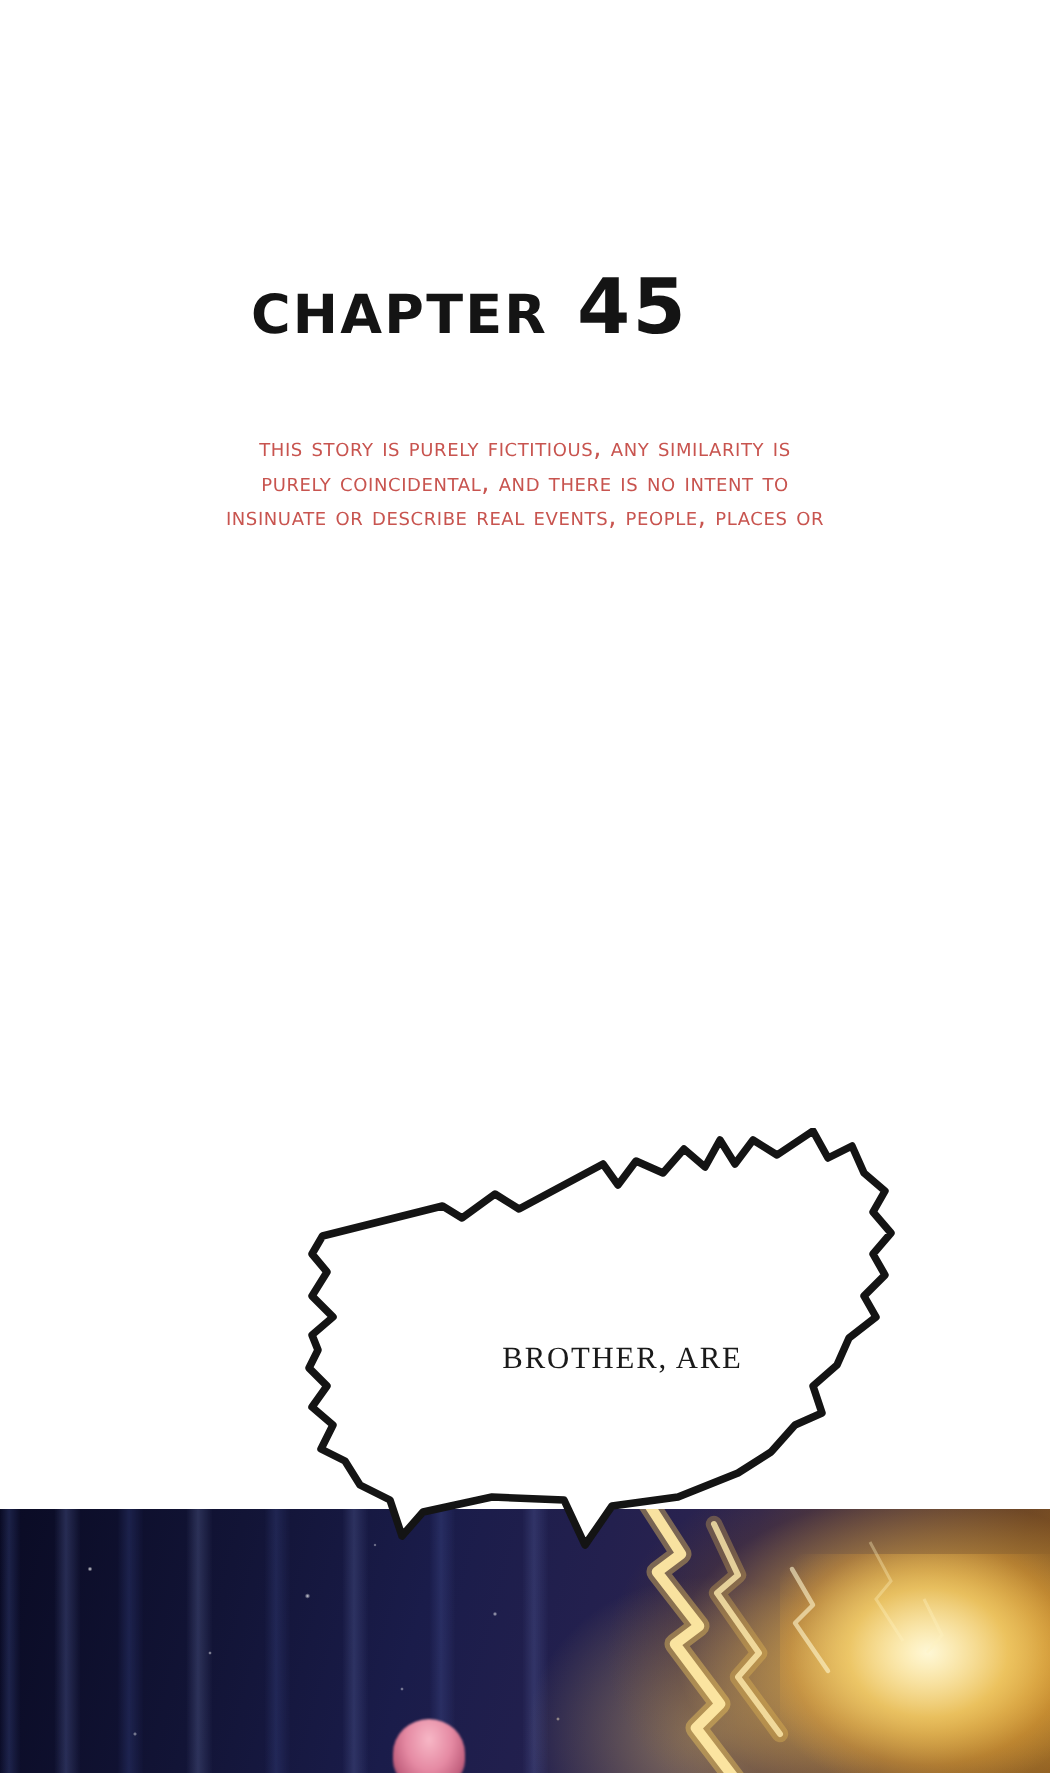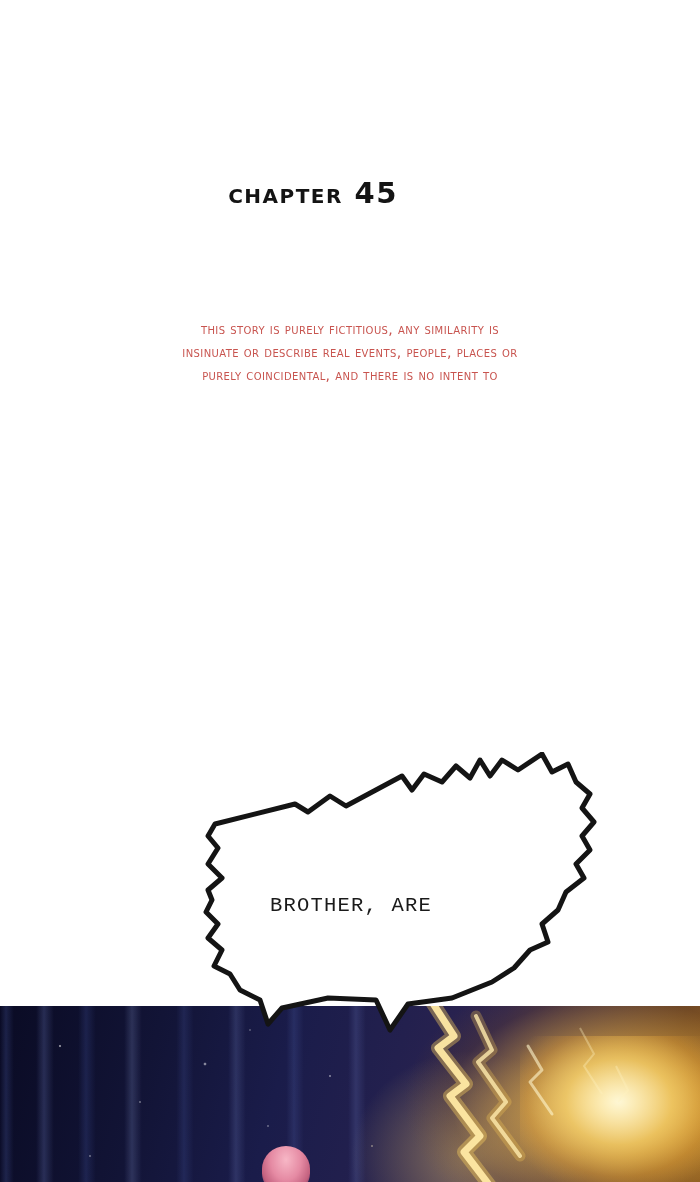--- a/index.html
+++ b/index.html
@@ -22,43 +22,42 @@
   }
 
   
   .chapter-title {
     position: absolute;
     top: 176px;
     left: 0;
     width: 626px;
     text-align: center;
     font-family: "DejaVu Sans", sans-serif;
-    font-size: 29px;
+    font-size: 51px;
     font-weight: 700;
     letter-spacing: 1.5px;
     color: #141414;
     font-variant: small-caps;
     text-transform: lowercase;
   }
 
   
   .disclaimer {
     position: absolute;
     top: 288px;
     left: 150px;
     width: 400px;
     text-align: center;
     font-family: "DejaVu Sans", sans-serif;
-    font-size: 14px;
+    font-size: 17px;
     line-height: 23px;
     letter-spacing: 0.4px;
     color: #c8544f;
     font-variant: small-caps;
     text-transform: lowercase;
-    margin-top: 30px;
   }
   .disclaimer div { white-space: nowrap; }
 
   
   .art-panel {
     position: absolute;
     left: 0;
     top: 1006px;
     width: 700px;
     height: 176px;
@@ -134,39 +133,39 @@
     left: 90px;
     top: 752px;
     width: 530px;
     height: 300px;
   }
   .bubble-text {
     position: absolute;
     left: 180px;
     top: 140px;
     width: 290px;
-    text-align: left;
-    font-family: Liberation Mono, monospace;
+    text-align: center;
+    font-family: Liberation Serif, serif;
     font-size: 20.5px;
     line-height: 28px;
     letter-spacing: 1.2px;
     color: #1a1a1a;
   }
 </style>
 </head>
 <body>
 
 <div class="page">
 
   <div class="chapter-title">Chapter 45</div>
 
   <div class="disclaimer">
     <div>This story is purely fictitious, any similarity is</div>
+    <div>purely coincidental, and there is no intent to</div>
     <div>insinuate or describe real events, people, places or</div>
-    <div>purely coincidental, and there is no intent to</div>
   </div>
 
   <div class="art-panel">
     <div class="art-bg"></div>
     <div class="streaks"></div>
     <div class="sparkles"></div>
     <div class="pink-figure"></div>
     <div class="glow-core"></div>
     <svg class="lightning" viewBox="0 0 320 176" preserveAspectRatio="none">
       <g stroke="#fff6cf" fill="none" stroke-linecap="round" stroke-linejoin="round">

